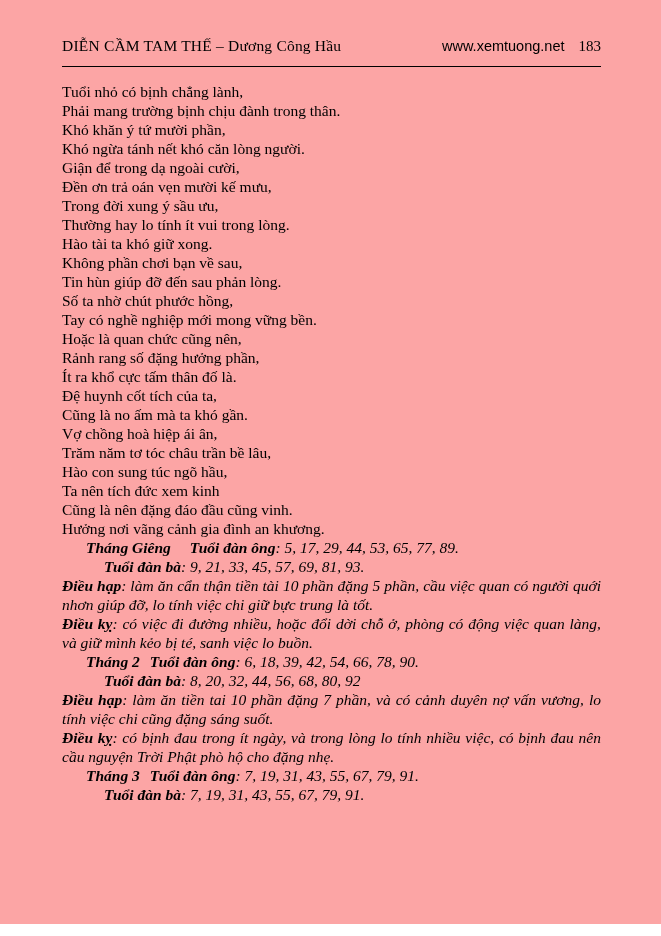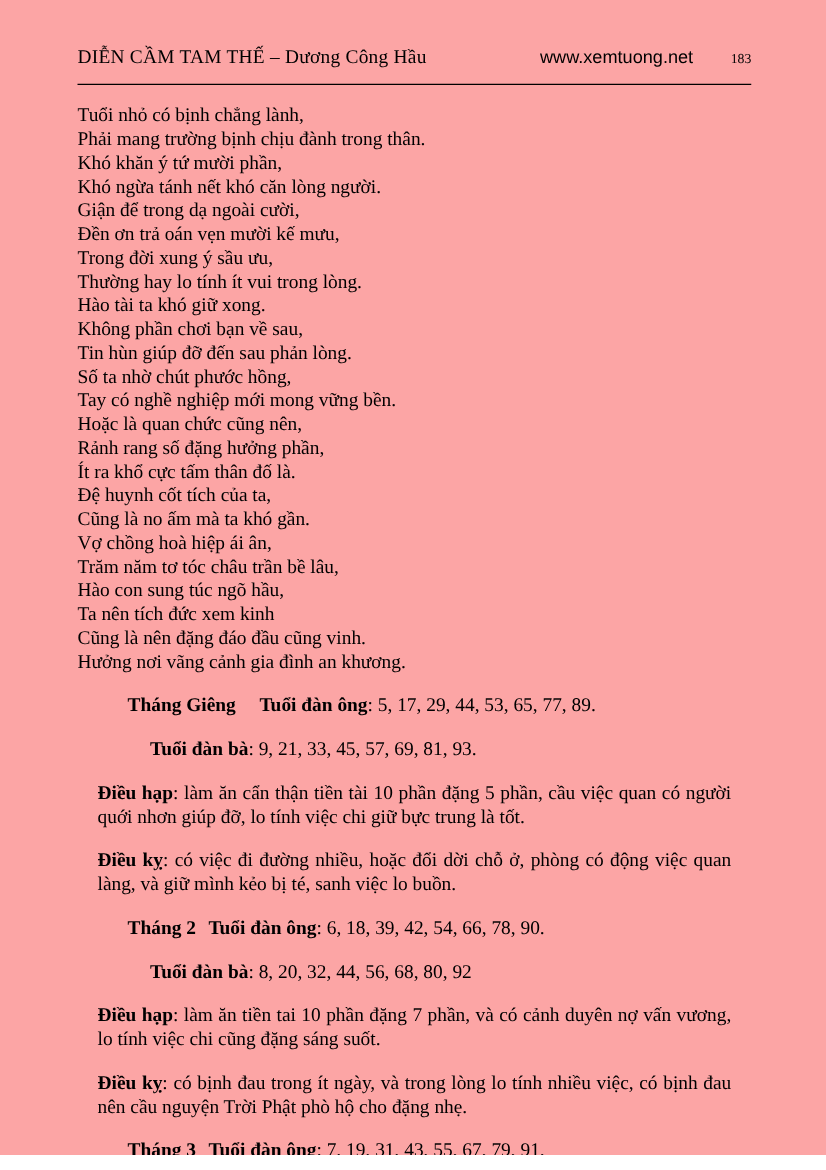--- a/index.html
+++ b/index.html
@@ -31,34 +31,35 @@
     letter-spacing: 0.2px;
     white-space: nowrap;
   }
   .header .website {
     margin-left: auto;
     font-family: "Liberation Sans", sans-serif;
     font-size: 14.5px;
     white-space: nowrap;
   }
   .header .pagenum {
-    margin-left: 30px;
-    font-size: 11px;
+    margin-left: 14px;
+    font-size: 15px;
     white-space: nowrap;
   }
   .poem {
     margin-top: 15px;
     text-align: left;
   }
   .poem-line {
     height: 19px;
     white-space: nowrap;
   }
   .sections p {
-    margin: 16px;
+    margin: 0;
+    font-style: italic;
   }
   .month-line {
     padding-left: 24px;
   }
   .month-label {
     margin-right: 10px;
   }
   .month-label.wide {
     margin-right: 19px;
   }

